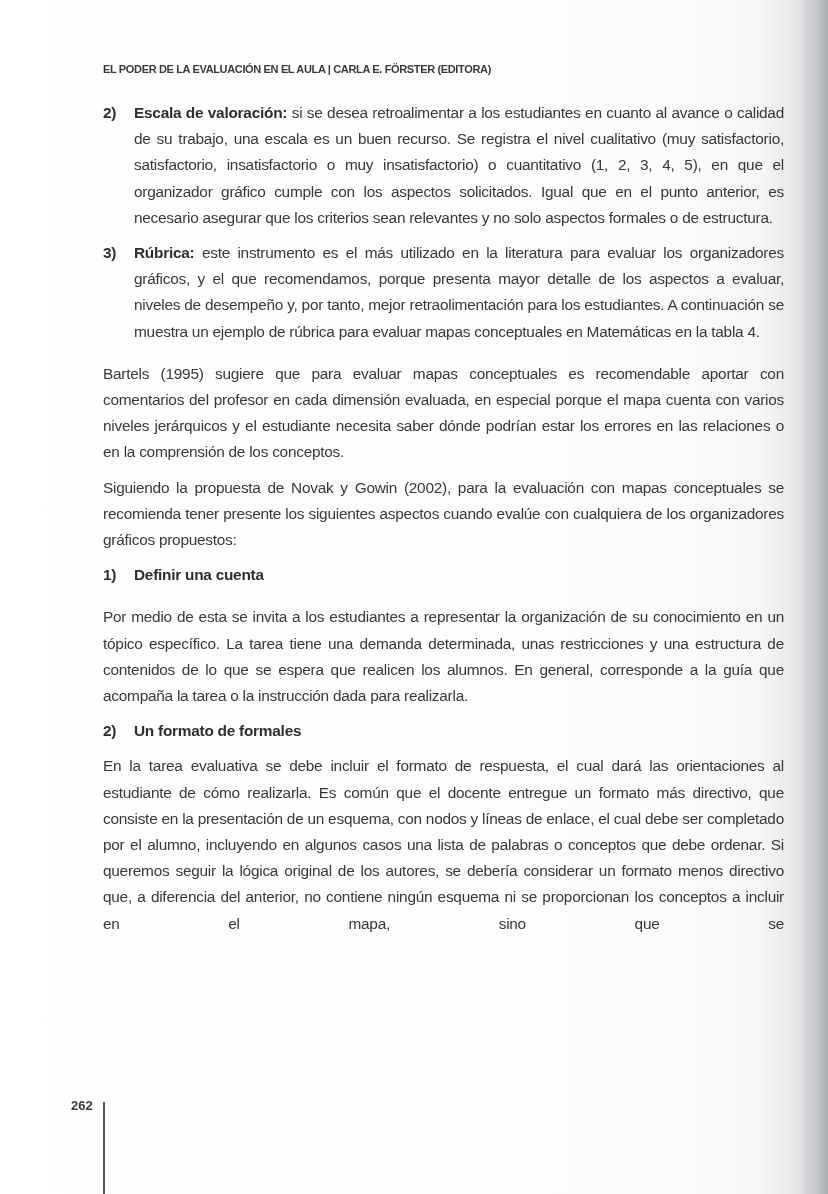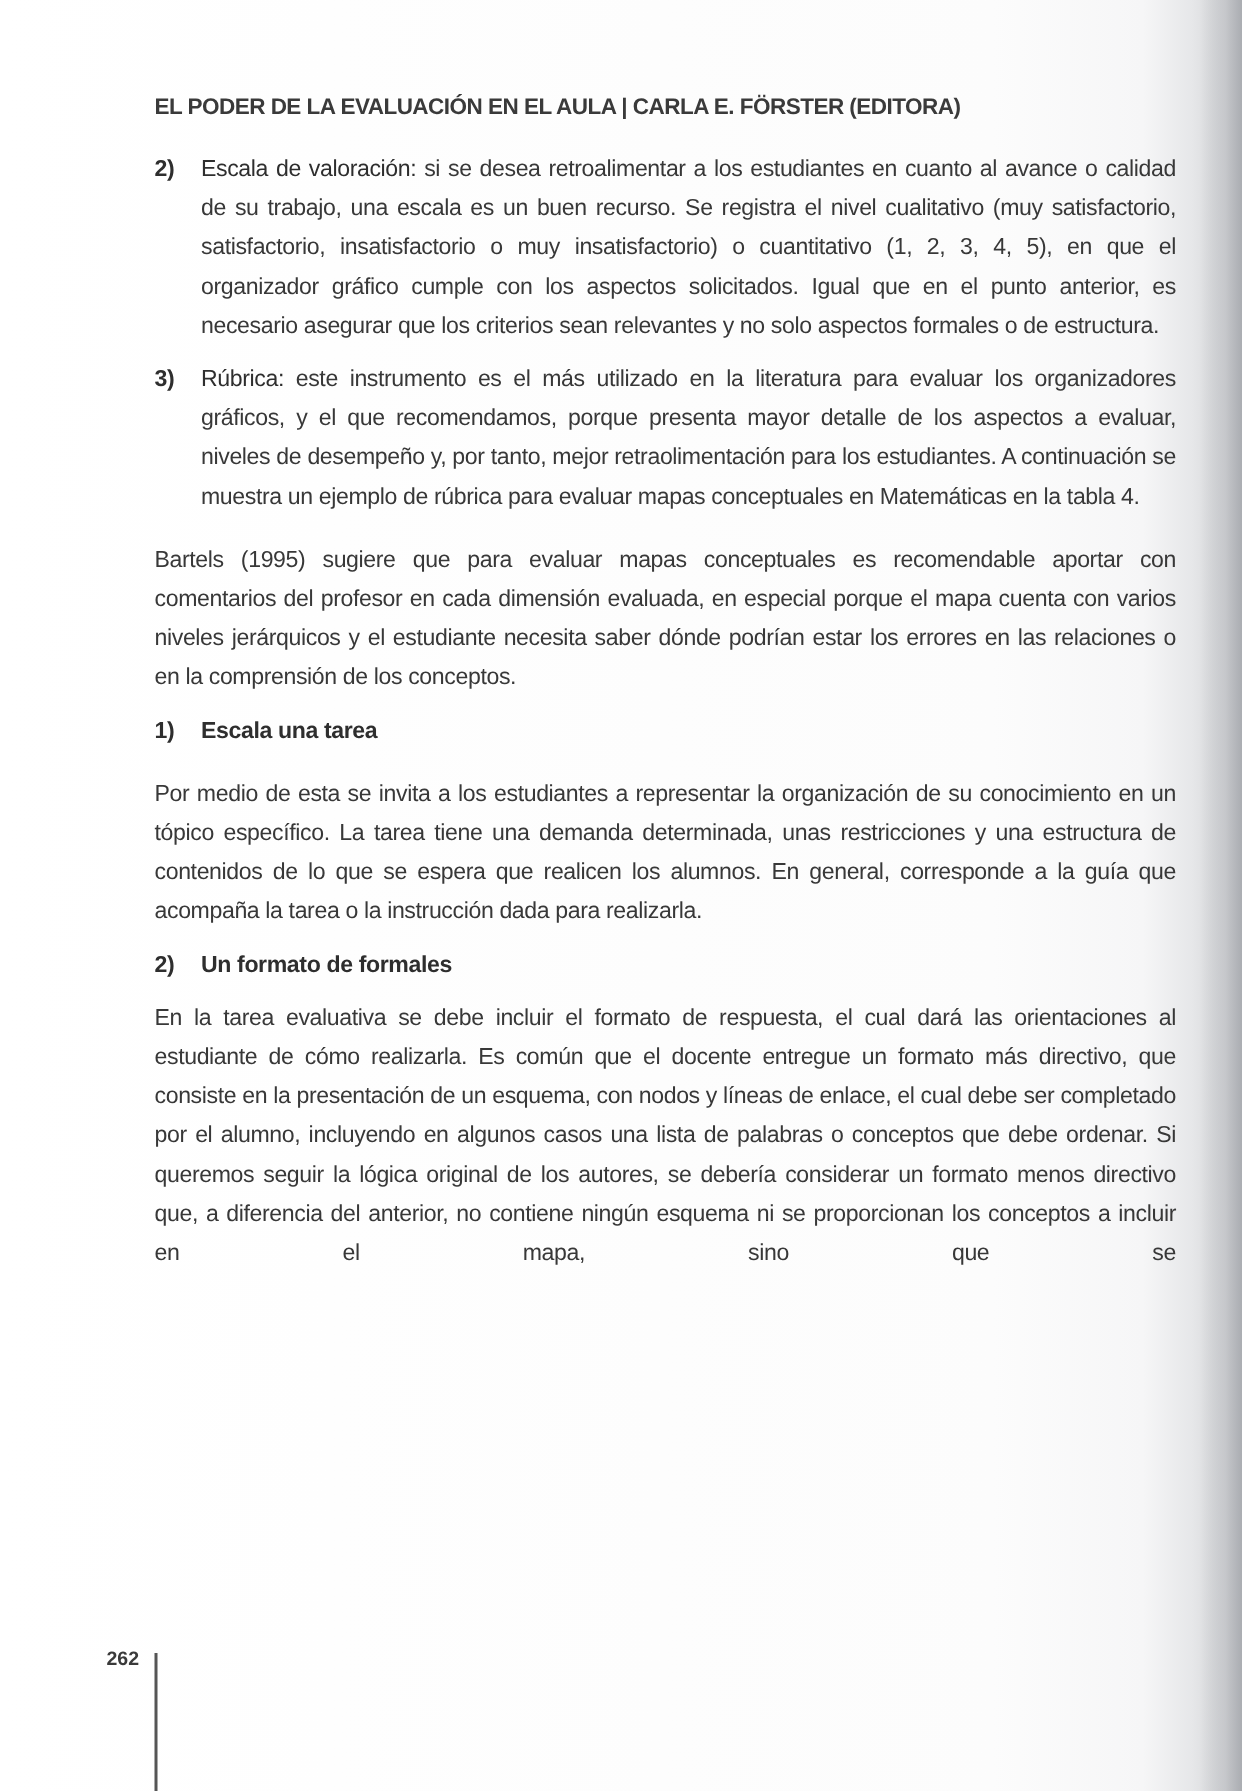--- a/index.html
+++ b/index.html
@@ -24,21 +24,21 @@
   .edge-shadow {
     position: absolute;
     right: 0; top: 0;
     width: 28px; height: 1194px;
     background: linear-gradient(to right, rgba(200,202,206,0) 0%, rgba(190,192,196,0.6) 60%, rgba(165,168,173,0.85) 100%);
   }
   .running-head {
     position: absolute;
     left: 103px;
     top: 63px;
-    font-size: 15px;
+    font-size: 11px;
     font-weight: bold;
     letter-spacing: -0.35px;
     color: #3a3a3a;
     white-space: nowrap;
   }
   .content {
     position: absolute;
     left: 103px;
     top: 100px;
     width: 681px;
@@ -54,21 +54,21 @@
     margin-bottom: 9px;
   }
   .item .num {
     position: absolute;
     left: 0;
     top: 0;
     font-weight: bold;
     color: #2e2e2e;
   }
   .item .term {
-    font-weight: normal;
+    font-weight: bold;
     color: #2e2e2e;
   }
   .para {
     text-align: justify;
     margin-bottom: 9px;
   }
   .subhead {
     position: relative;
     padding-left: 31px;
     color: #2e2e2e;
@@ -112,24 +112,25 @@
       <span class="term">Escala de valoración:</span><span> si se desea retroalimentar a los estudiantes en cuanto al avance o calidad de su trabajo, una escala es un buen recurso. Se registra el nivel cualitativo (muy satisfactorio, satisfactorio, insatisfactorio o muy insatisfactorio) o cuantitativo (1, 2, 3, 4, 5), en que el organizador gráfico cumple con los aspectos solicitados. Igual que en el punto anterior, es necesario asegurar que los criterios sean relevantes y no solo aspectos formales o de estructura.</span>
     </div>
 
     <div class="item">
       <span class="num">3)</span>
       <span class="term">Rúbrica:</span><span> este instrumento es el más utilizado en la literatura para evaluar los organizadores gráficos, y el que recomendamos, porque presenta mayor detalle de los aspectos a evaluar, niveles de desempeño y, por tanto, mejor retraolimentación para los estudiantes. A continuación se muestra un ejemplo de rúbrica para evaluar mapas conceptuales en Matemáticas en la tabla 4.</span>
     </div>
 
     <p class="para" style="margin-top:16px">Bartels (1995) sugiere que para evaluar mapas conceptuales es recomendable aportar con comentarios del profesor en cada dimensión evaluada, en especial porque el mapa cuenta con varios niveles jerárquicos y el estudiante necesita saber dónde podrían estar los errores en las relaciones o en la comprensión de los conceptos.</p>
 
+    <p class="para" style="margin-top:0">Siguiendo la propuesta de Novak y Gowin (2002), para la evaluación con mapas conceptuales se recomienda tener presente los siguientes aspectos cuando evalúe con cualquiera de los organizadores gráficos propuestos:</p>
 
     <div class="subhead">
       <span class="num">1)</span>
-      <span>Escala una tarea</span>
+      <span>Definir una cuenta</span>
     </div>
     <p class="para" style="margin-top:16px">Por medio de esta se invita a los estudiantes a representar la organización de su conocimiento en un tópico específico. La tarea tiene una demanda determinada, unas restricciones y una estructura de contenidos de lo que se espera que realicen los alumnos. En general, corresponde a la guía que acompaña la tarea o la instrucción dada para realizarla.</p>
 
     <div class="subhead">
       <span class="num">2)</span>
       <span>Un formato de formales</span>
     </div>
     <p class="para" style="margin-top:0; text-align-last: justify;">En la tarea evaluativa se debe incluir el formato de respuesta, el cual dará las orientaciones al estudiante de cómo realizarla. Es común que el docente entregue un formato más directivo, que consiste en la presentación de un esquema, con nodos y líneas de enlace, el cual debe ser completado por el alumno, incluyendo en algunos casos una lista de palabras o conceptos que debe ordenar. Si queremos seguir la lógica original de los autores, se debería considerar un formato menos directivo que, a diferencia del anterior, no contiene ningún esquema ni se proporcionan los conceptos a incluir en el mapa, sino que se</p>
 
   </div>

